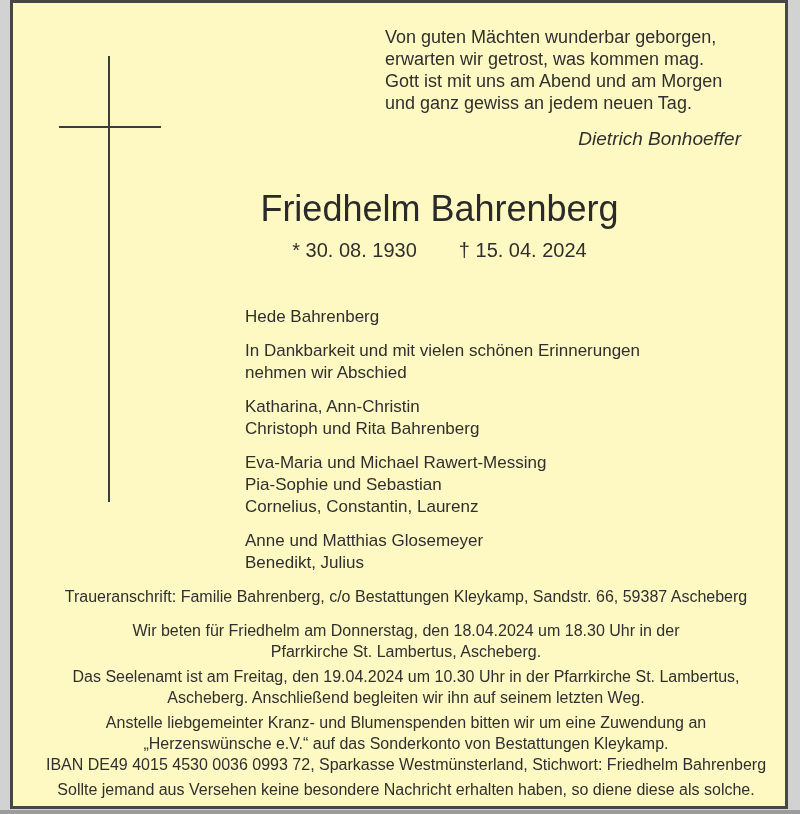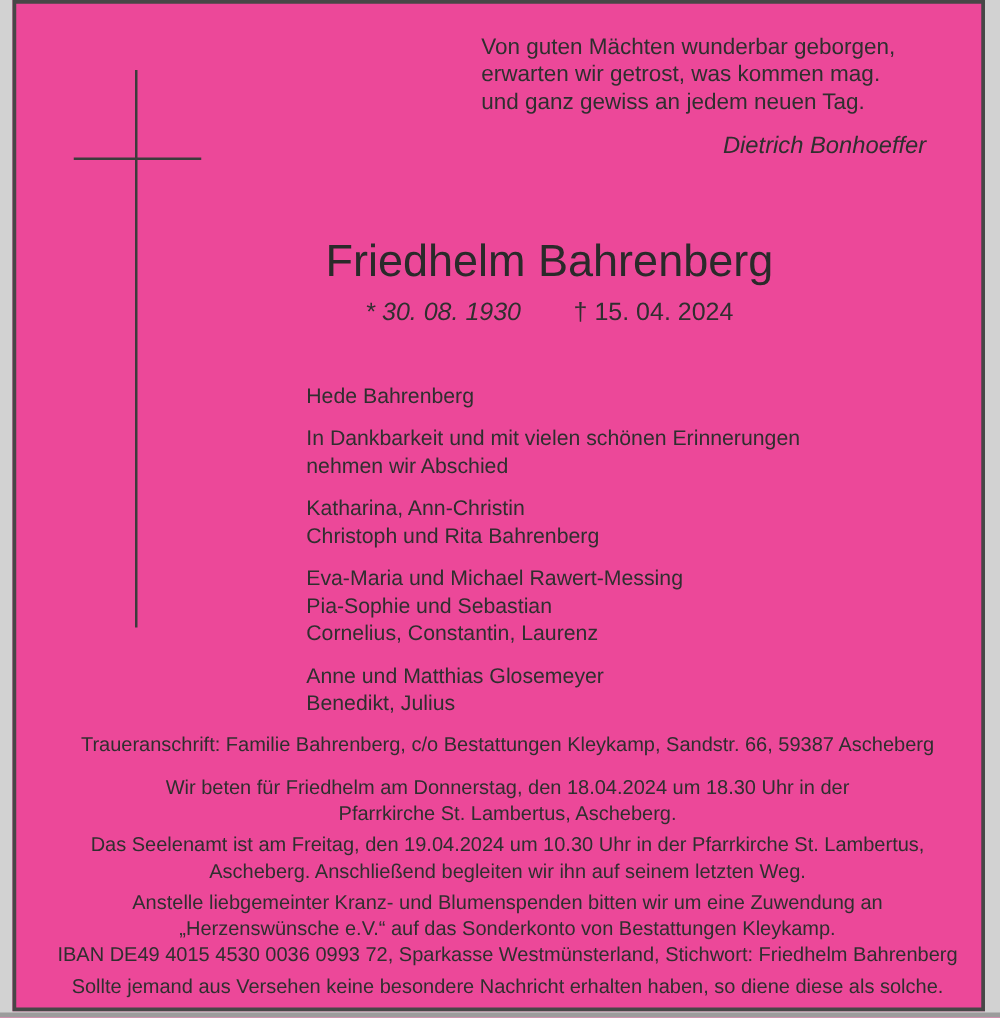--- a/index.html
+++ b/index.html
@@ -14,21 +14,21 @@
     font-family: "Liberation Sans", sans-serif;
     color: #2f2f2f;
     overflow: hidden;
   }
   .card {
     position: absolute;
     left: 10px;
     top: 0;
     width: 772px;
     height: 803px;
-    background: #ec4899;
+    background: #fef9c3;
     border: 3px solid #474747;
   }
   .photo-strip {
     position: absolute;
     left: 0;
     top: 810px;
     width: 800px;
     height: 4px;
     background: #9c9c9c;
   }
@@ -78,21 +78,21 @@
   .dates {
     position: absolute;
     left: 195px;
     top: 236px;
     width: 463px;
     text-align: center;
     font-size: 20px;
     line-height: 22px;
     white-space: nowrap;
   }
-  .dates .birth { margin-right: 42px; font-style: italic; }
+  .dates .birth { margin-right: 42px; }
   .mourn-col {
     position: absolute;
     left: 232px;
     top: 303px;
     width: 470px;
     font-size: 17px;
     line-height: 22px;
     white-space: nowrap;
   }
   .mourn-col .para { margin: 0 0 12px 0; }
@@ -115,20 +115,21 @@
 <div class="card">
 
   <div>
     <div class="cross-v"></div>
     <div class="cross-h"></div>
   </div>
 
   <div class="poem">
     <div>Von guten Mächten wunderbar geborgen,</div>
     <div>erwarten wir getrost, was kommen mag.</div>
+    <div>Gott ist mit uns am Abend und am Morgen</div>
     <div>und ganz gewiss an jedem neuen Tag.</div>
     <div class="poem-attribution">Dietrich Bonhoeffer</div>
   </div>
 
   <div class="name">Friedhelm Bahrenberg</div>
 
   <div class="dates">
     <span class="birth">* 30. 08. 1930</span><span>† 15. 04. 2024</span>
   </div>
 

